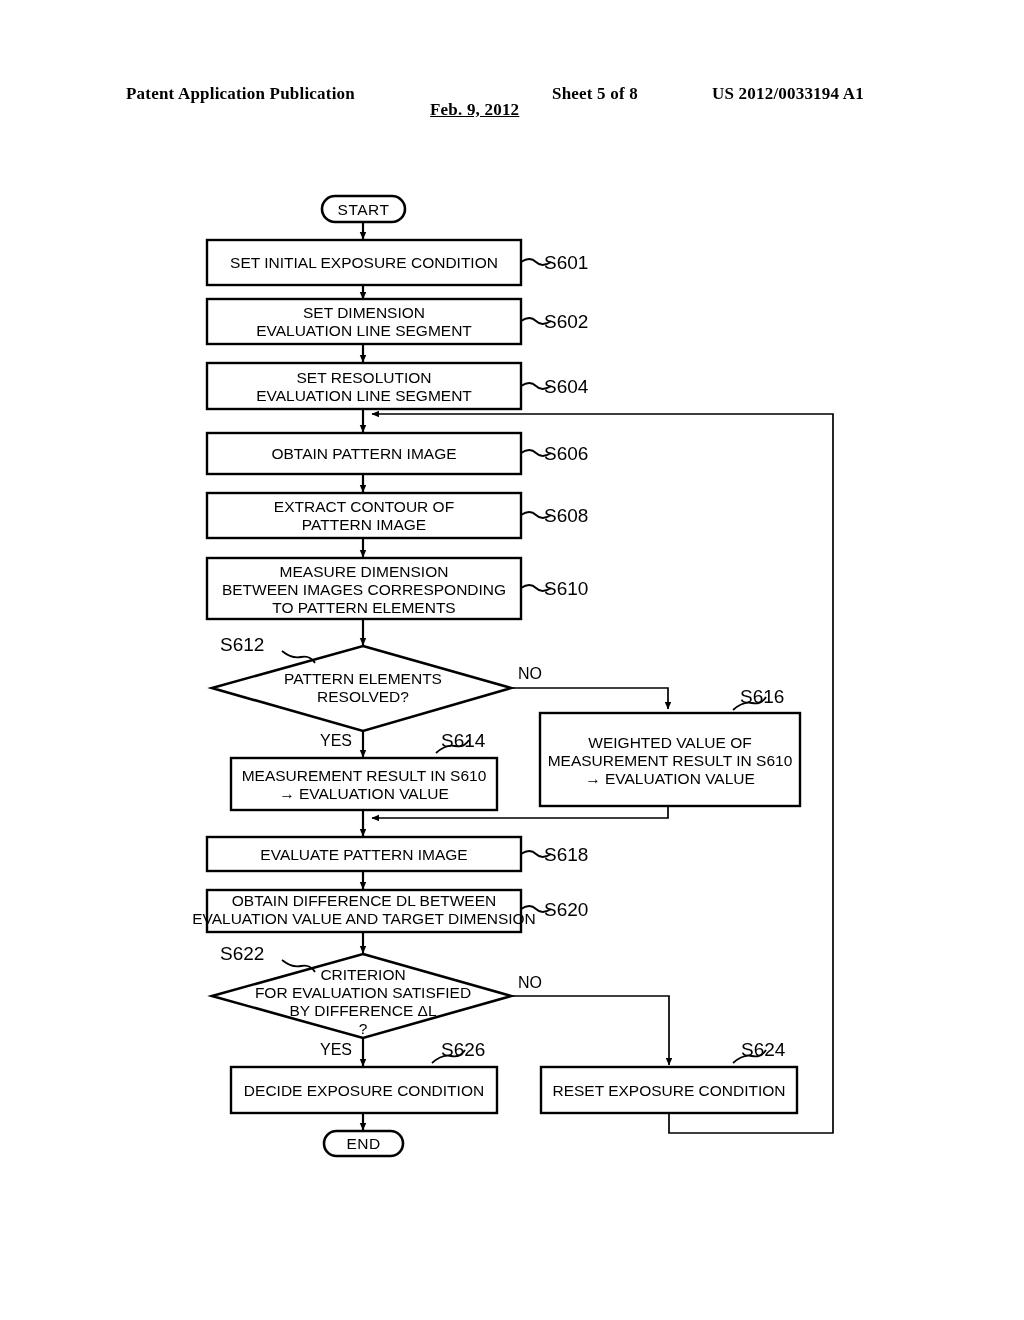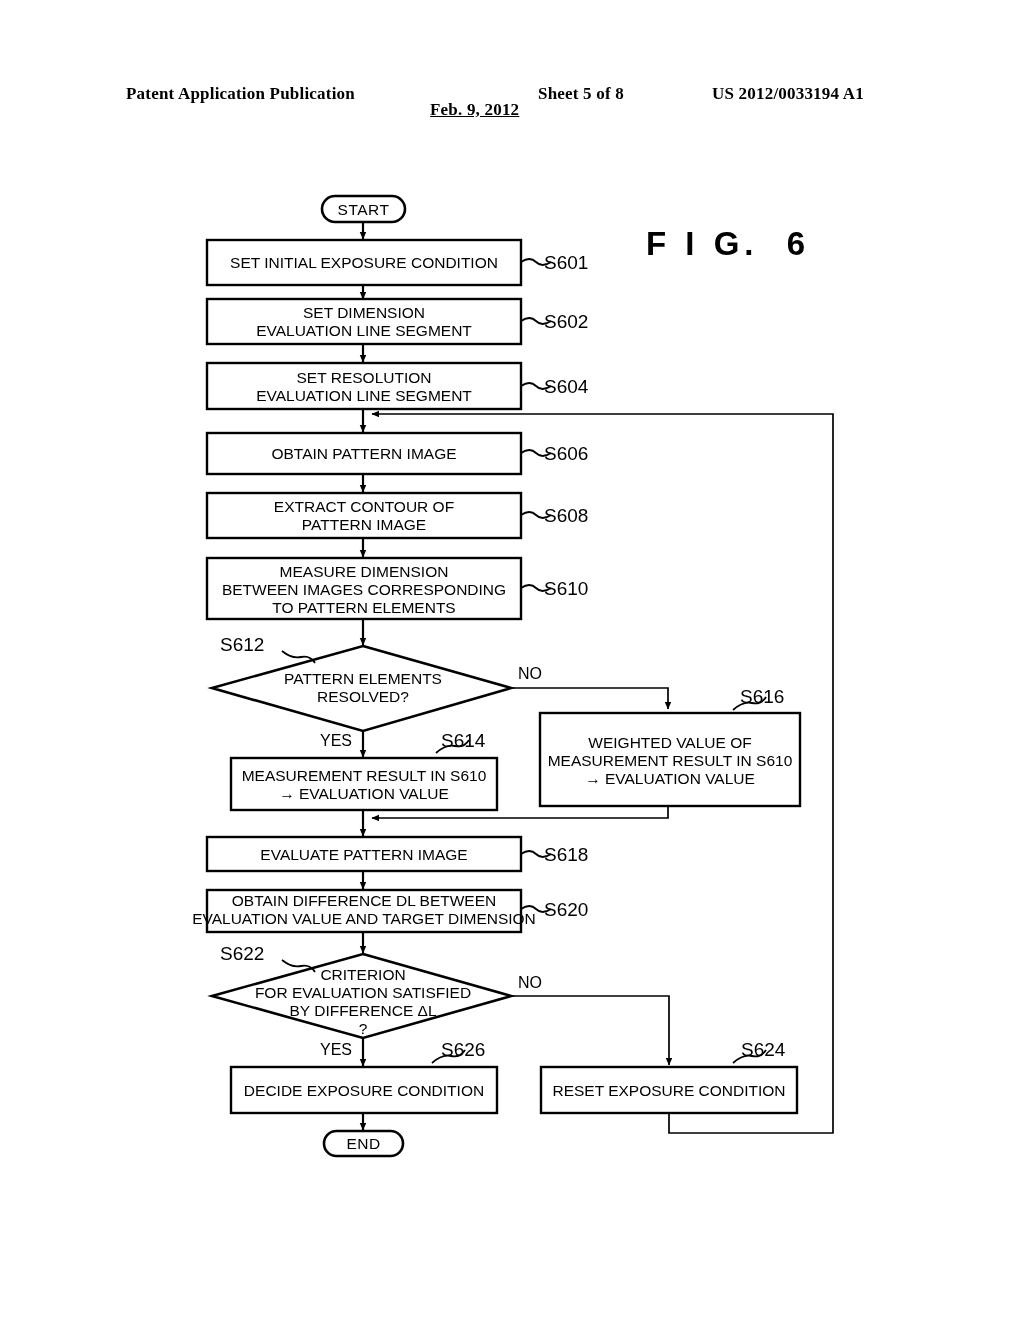--- a/index.html
+++ b/index.html
@@ -29,21 +29,21 @@
     height: 26px;
     font-family: "Liberation Serif", serif;
     font-weight: bold;
     font-size: 17px;
     letter-spacing: 0.2px;
     color: #000;
     white-space: nowrap;
   }
   .pat-header .h-pub  { position: absolute; left: 126px; top: 0; }
   .pat-header .h-date { position: absolute; left: 430px; top: 16px; text-decoration: underline; }
-  .pat-header .h-sheet{ position: absolute; left: 538px; top: 0; }
+  .pat-header .h-sheet{ position: absolute; left: 552px; top: 0; }
   .pat-header .h-num  { position: absolute; left: 712px; top: 0; }
 
   
   .fig-label {
     position: absolute;
     left: 646px;
     top: 225px;
     font-family: "Liberation Sans", sans-serif;
     font-weight: bold;
     font-size: 33px;
@@ -79,21 +79,20 @@
 
 <div id="page">
 
   <div class="pat-header">
     <span class="h-pub">Patent Application Publication</span>
     <span class="h-date">Feb. 9, 2012</span>
     <span class="h-sheet">Sheet 5 of 8</span>
     <span class="h-num">US 2012/0033194 A1</span>
   </div>
 
-  <div class="fig-label">F I G.  6</div>
 
   <svg id="flow" viewBox="0 0 1024 1320">
     <defs>
       <marker id="arr" markerWidth="10" markerHeight="10" refX="7.4" refY="3.4" orient="auto" markerUnits="userSpaceOnUse">
         <path d="M0,0 L8,3.4 L0,6.8 z" fill="#000"></path>
       </marker>
       <marker id="arrL" markerWidth="10" markerHeight="10" refX="7.4" refY="3.4" orient="auto" markerUnits="userSpaceOnUse">
         <path d="M0,0 L8,3.4 L0,6.8 z" fill="#000"></path>
       </marker>
     </defs>

